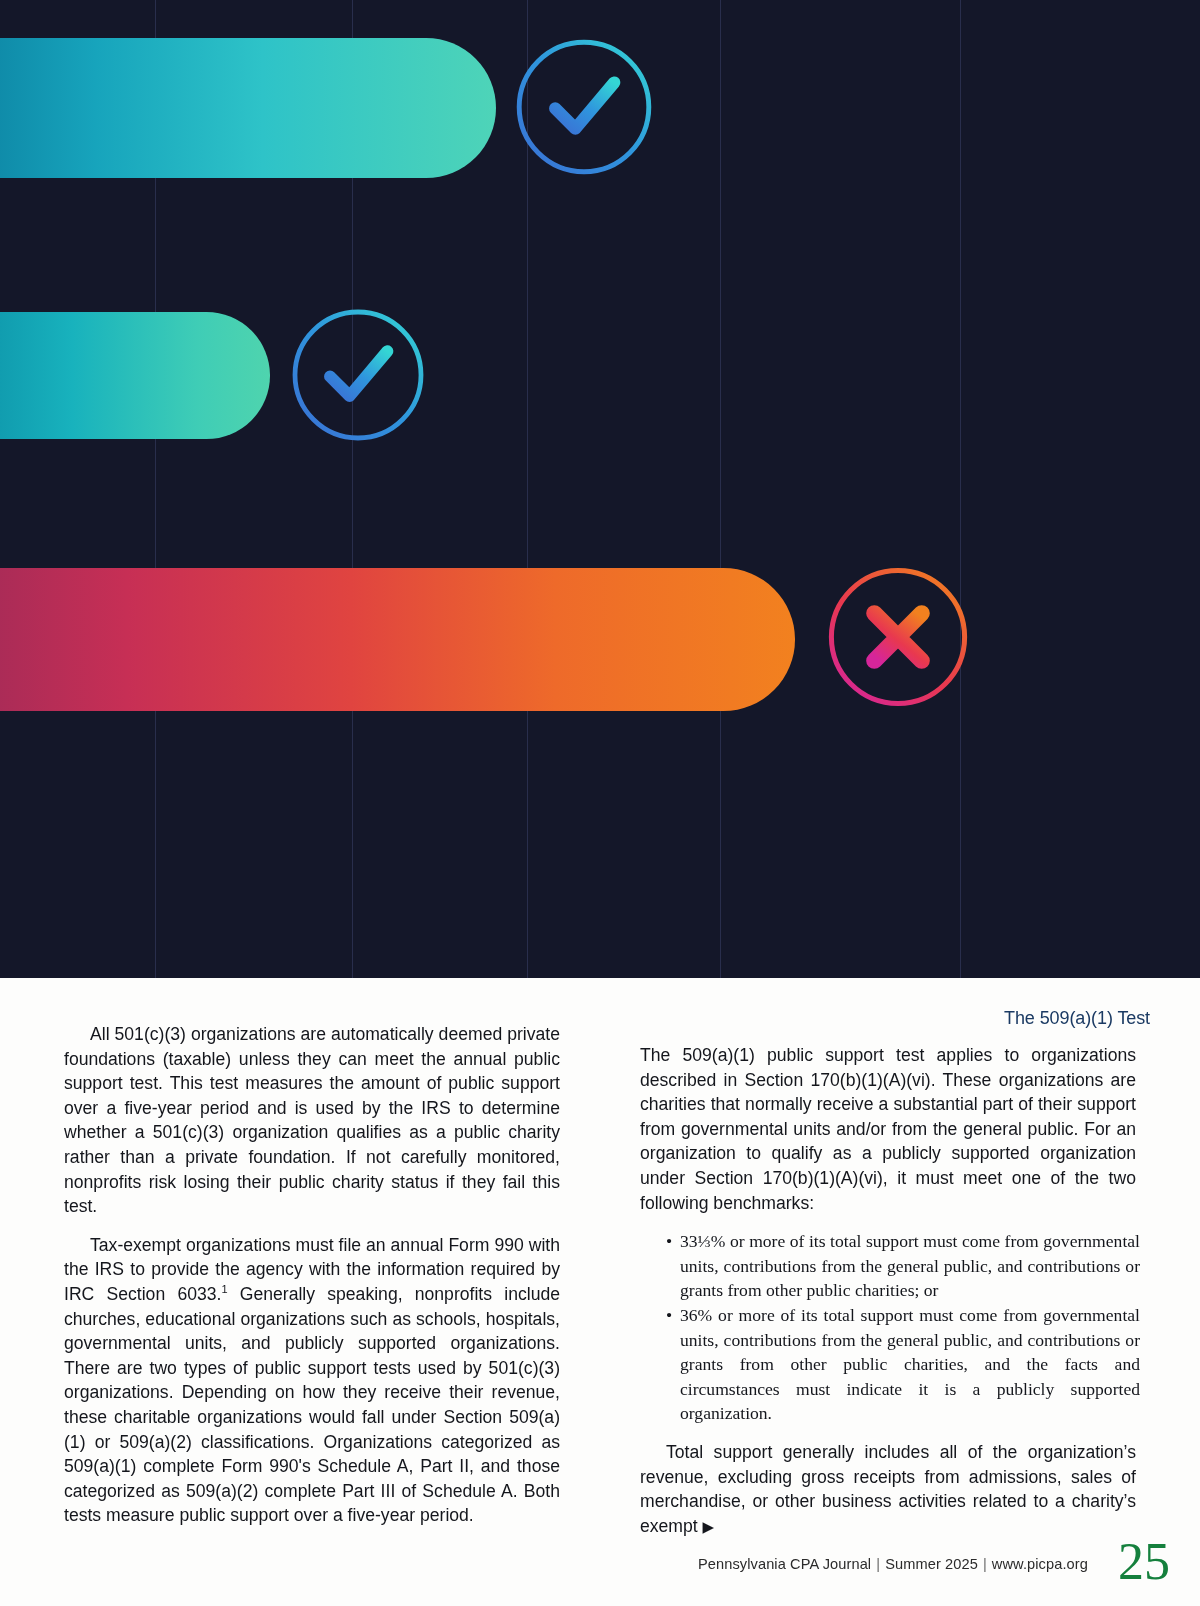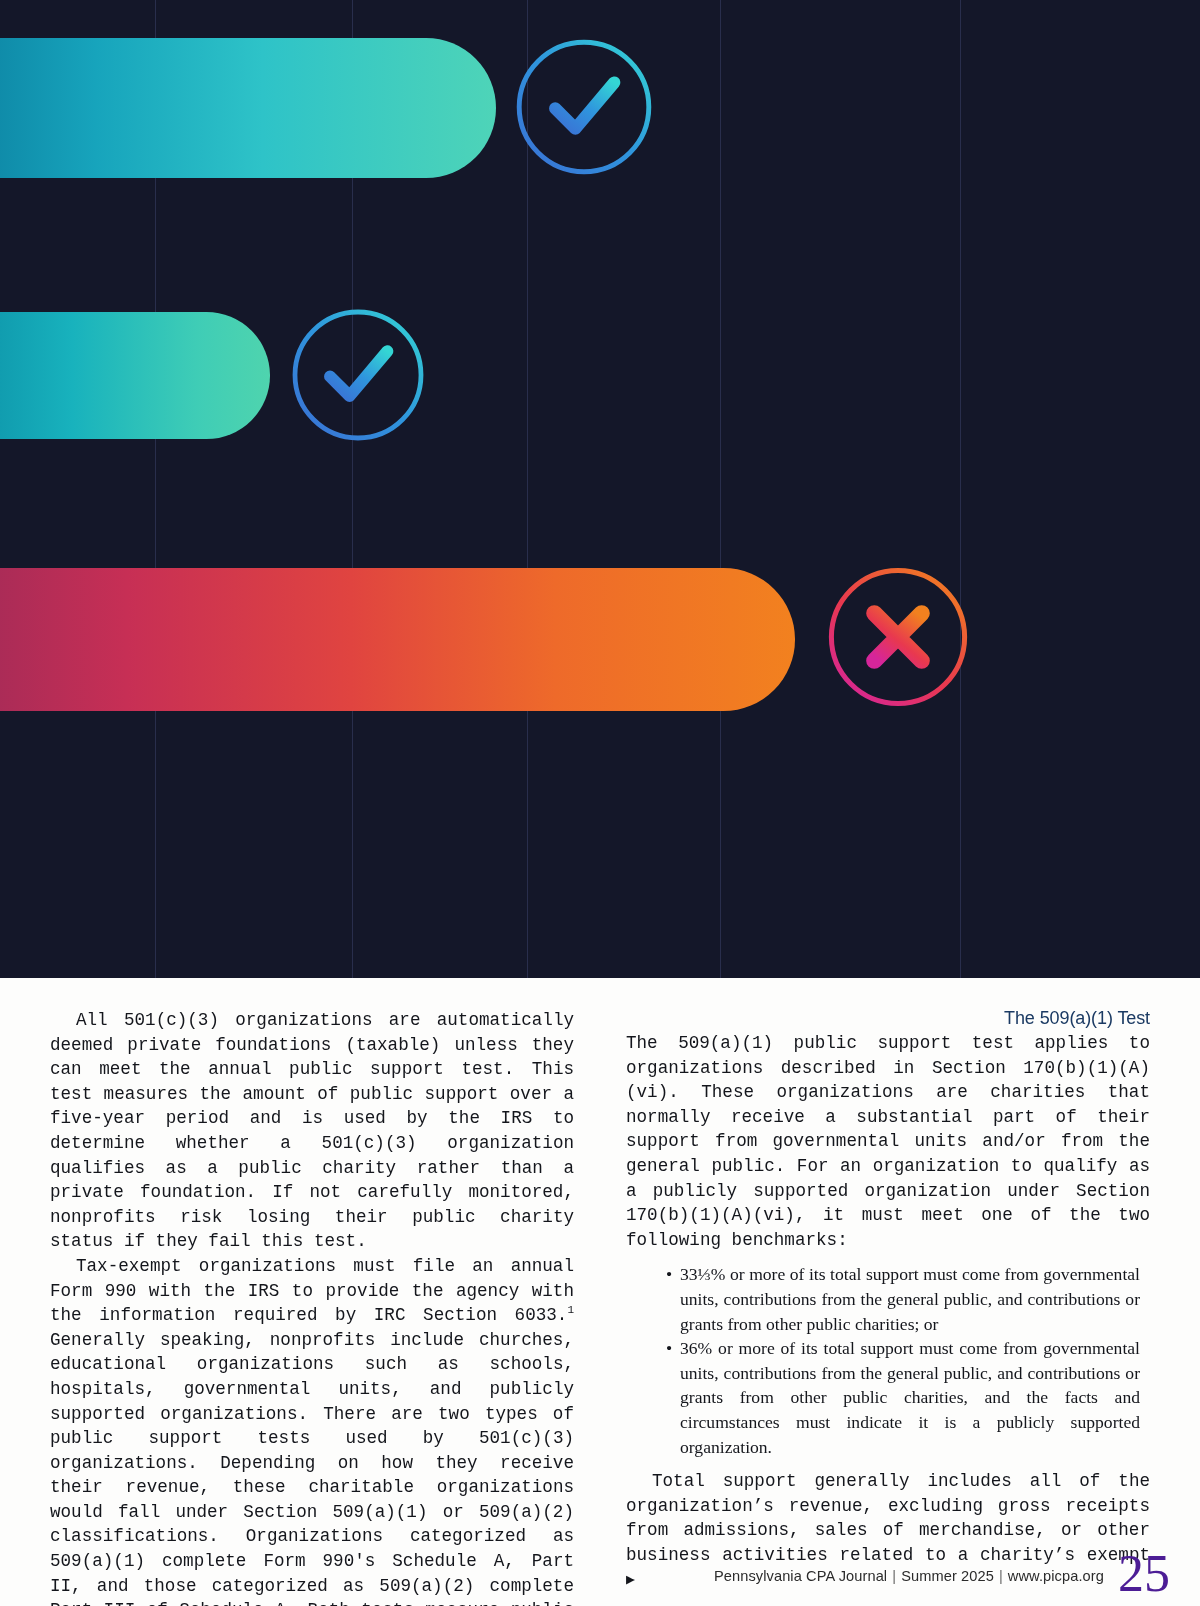--- a/index.html
+++ b/index.html
@@ -69,26 +69,26 @@
     position: absolute;
     left: 50px; top: 30px;
     width: 1100px;
     display: flex;
     gap: 52px;
   }
   .col {
     width: 524px;
   }
   .body-text {
-    font-family: Liberation Mono, monospace;
+    font-family: Liberation Sans, sans-serif;
     font-size: 17.6px;
     line-height: 24.6px;
     color: #14161c;
     text-align: justify;
-    margin: 0;
+    margin: 14px;
     hyphens: none;
   }
   .body-text.indent {
     text-indent: 26px;
   }
   .section-head {
     font-family: "Liberation Sans", sans-serif;
     font-size: 18px;
     font-weight: normal;
     color: #1b3a63;
@@ -124,38 +124,38 @@
   sup.fn {
     font-size: 11px;
     vertical-align: super;
     line-height: 0;
   }
 
   
   #footer {
     position: absolute;
     right: 30px;
-    bottom: 10px;
+    bottom: 22px;
     display: flex;
     align-items: flex-end;
-    gap: 14px;
+    gap: 30px;
   }
   #footer-line {
     font-family: "Liberation Sans", sans-serif;
     font-size: 14.6px;
     color: #2b2b2b;
     letter-spacing: 0.1px;
     padding-bottom: 12px;
     white-space: nowrap;
   }
   #footer-line .sep { color: #6d6d6d; padding: 0 5px; }
   #page-number {
     font-family: "Liberation Serif", serif;
     font-size: 52px;
-    color: #4c1d95;
+    color: #15803d;
     line-height: 0.82;
   }
 </style>
 </head>
 <body>
 
 <div id="hero">
 
   <div class="gridline" style="left:155px;"></div>
   <div class="gridline" style="left:352px;"></div>

